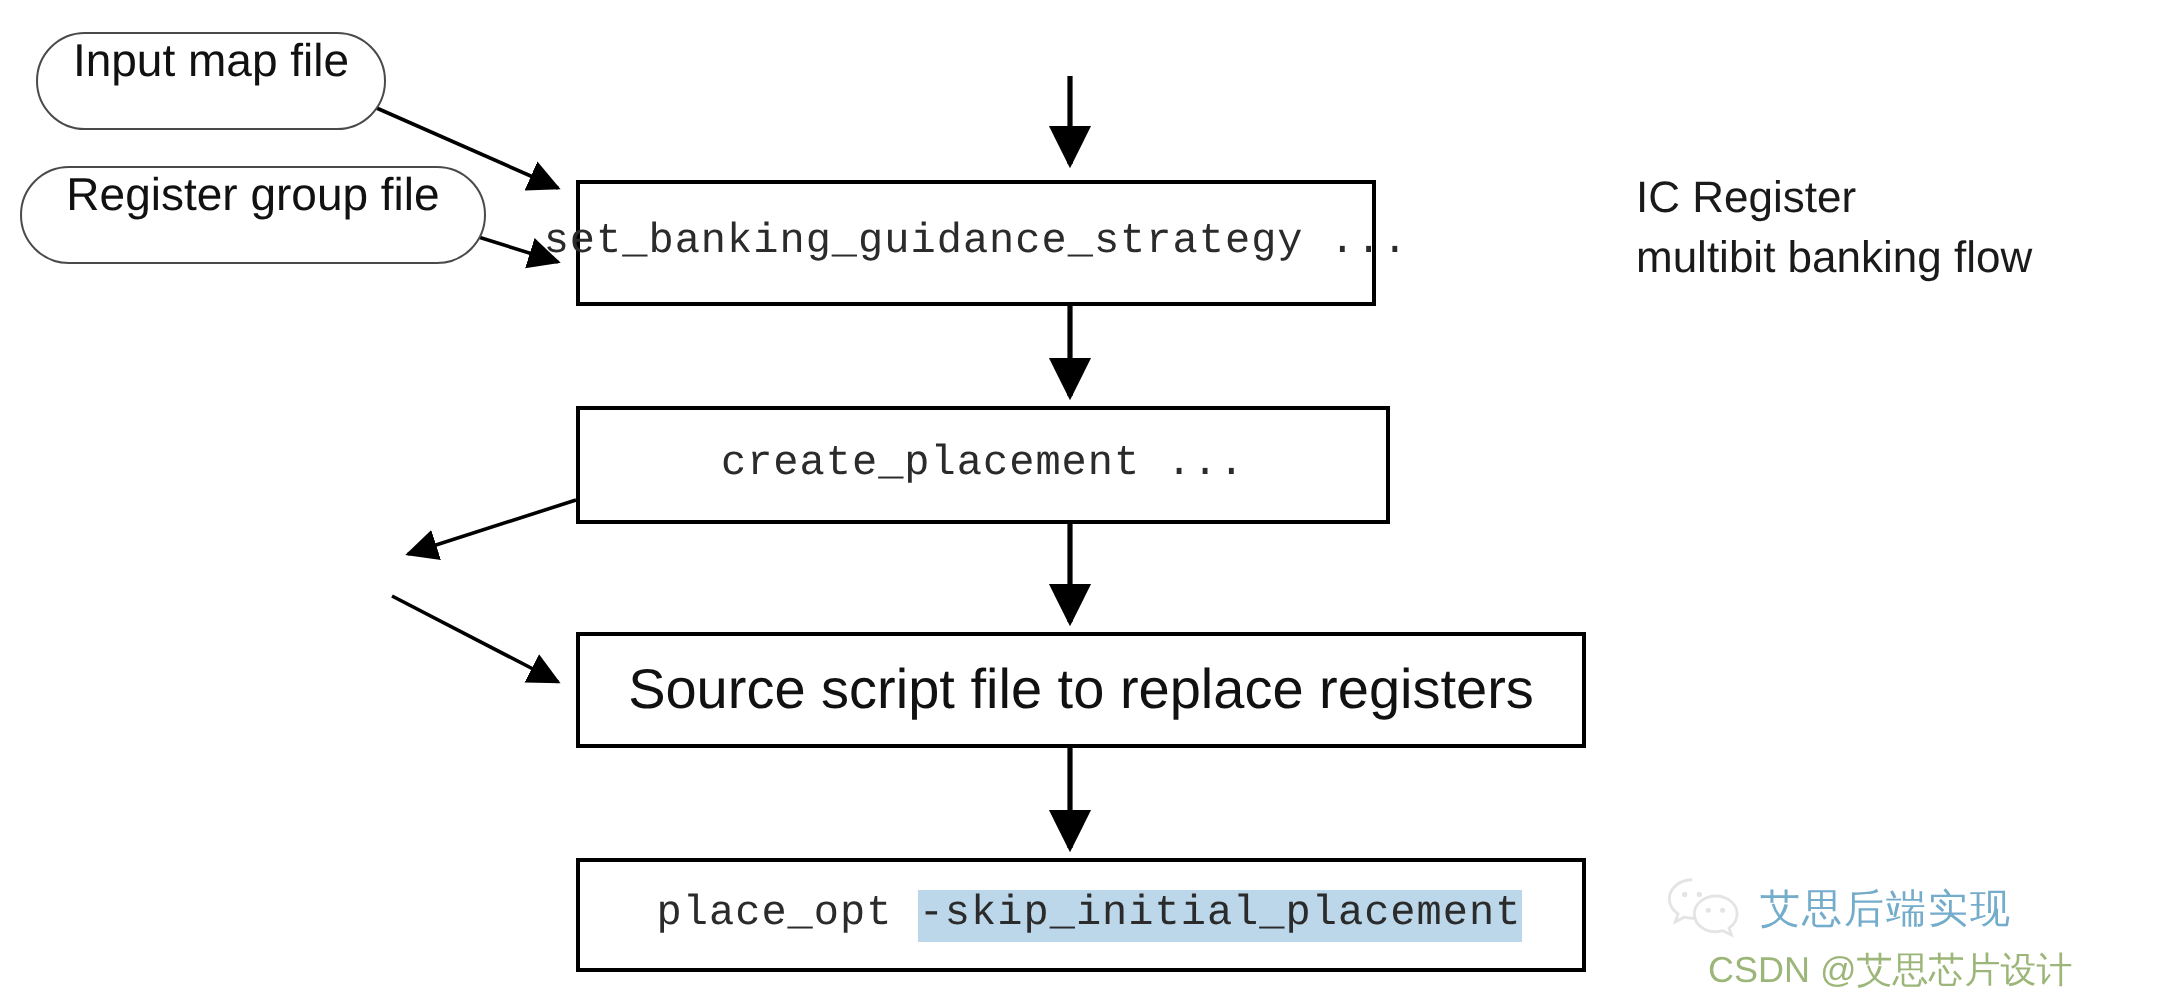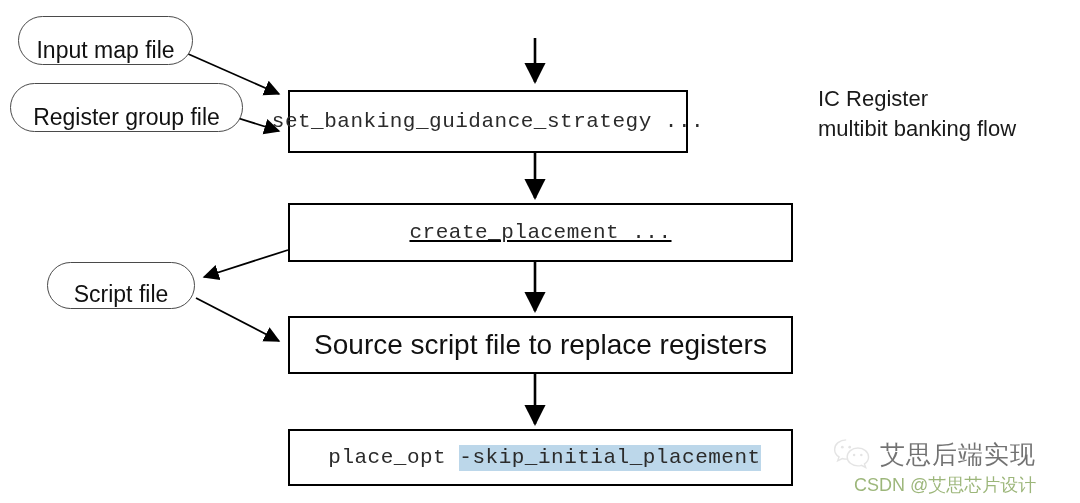--- a/index.html
+++ b/index.html
@@ -55,21 +55,21 @@
     padding: 1px 0 2px 0;
   }
 
   
   .pill {
     position: absolute;
     box-sizing: border-box;
     border: 1.6px solid #4a4a4a;
     background: #ffffff;
     display: flex;
-    align-items: flex-end;
+    align-items: flex-start;
     justify-content: center;
   }
   .pill-text {
     font-family: "Liberation Sans", sans-serif;
     font-size: 23px;
     color: #111111;
     white-space: nowrap;
   }
 
   
@@ -98,22 +98,22 @@
     align-items: center;
     gap: 8px;
   }
   #wm-logo {
     width: 40px;
     height: 34px;
     flex: none;
   }
   #wm-title {
     font-family: Liberation Serif, serif;
-    font-size: 25px;
-    color: #000000;
+    font-size: 20px;
+    color: #0369a1;
     letter-spacing: 1px;
     white-space: nowrap;
   }
   #wm-sub {
     margin-top: 2px;
     margin-left: 22px;
     font-family: "Liberation Sans", sans-serif;
     font-size: 18px;
     color: #4d7c0f;
     white-space: nowrap;
@@ -165,29 +165,26 @@
   </svg>
 
   <div class="pill" style="left:18px; top:16px; width:175px; height:49px; border-radius:26px;">
     <span class="pill-text">Input map file</span>
   </div>
 
   <div class="pill" style="left:10px; top:83px; width:233px; height:49px; border-radius:26px;">
     <span class="pill-text">Register group file</span>
   </div>
 
-  <div class="pill" style="left:47px; top:262px; width:148px; height:47px; border-radius:26px;">
-    <span class="pill-text">Script file</span>
-  </div>
 
   <div class="proc-box" style="left:288px; top:90px; width:400px; height:63px;">
     <span class="proc-text">set_banking_guidance_strategy ...</span>
   </div>
 
-  <div class="proc-box" style="left:288px; top:203px; width:505px; height:59px;text-decoration:underline;">
+  <div class="proc-box" style="left:288px; top:203px; width:407px; height:59px;">
     <span class="proc-text">create_placement ...</span>
   </div>
 
   <div class="proc-box" style="left:288px; top:316px; width:505px; height:58px;">
     <span class="proc-text-sans">Source script file to replace registers</span>
   </div>
 
   <div class="proc-box" style="left:288px; top:429px; width:505px; height:57px;text-align:center;">
     <span class="proc-text" style="padding-left:8px;"><span>place_opt </span><span class="hl">-skip_initial_placement</span></span>
   </div>

